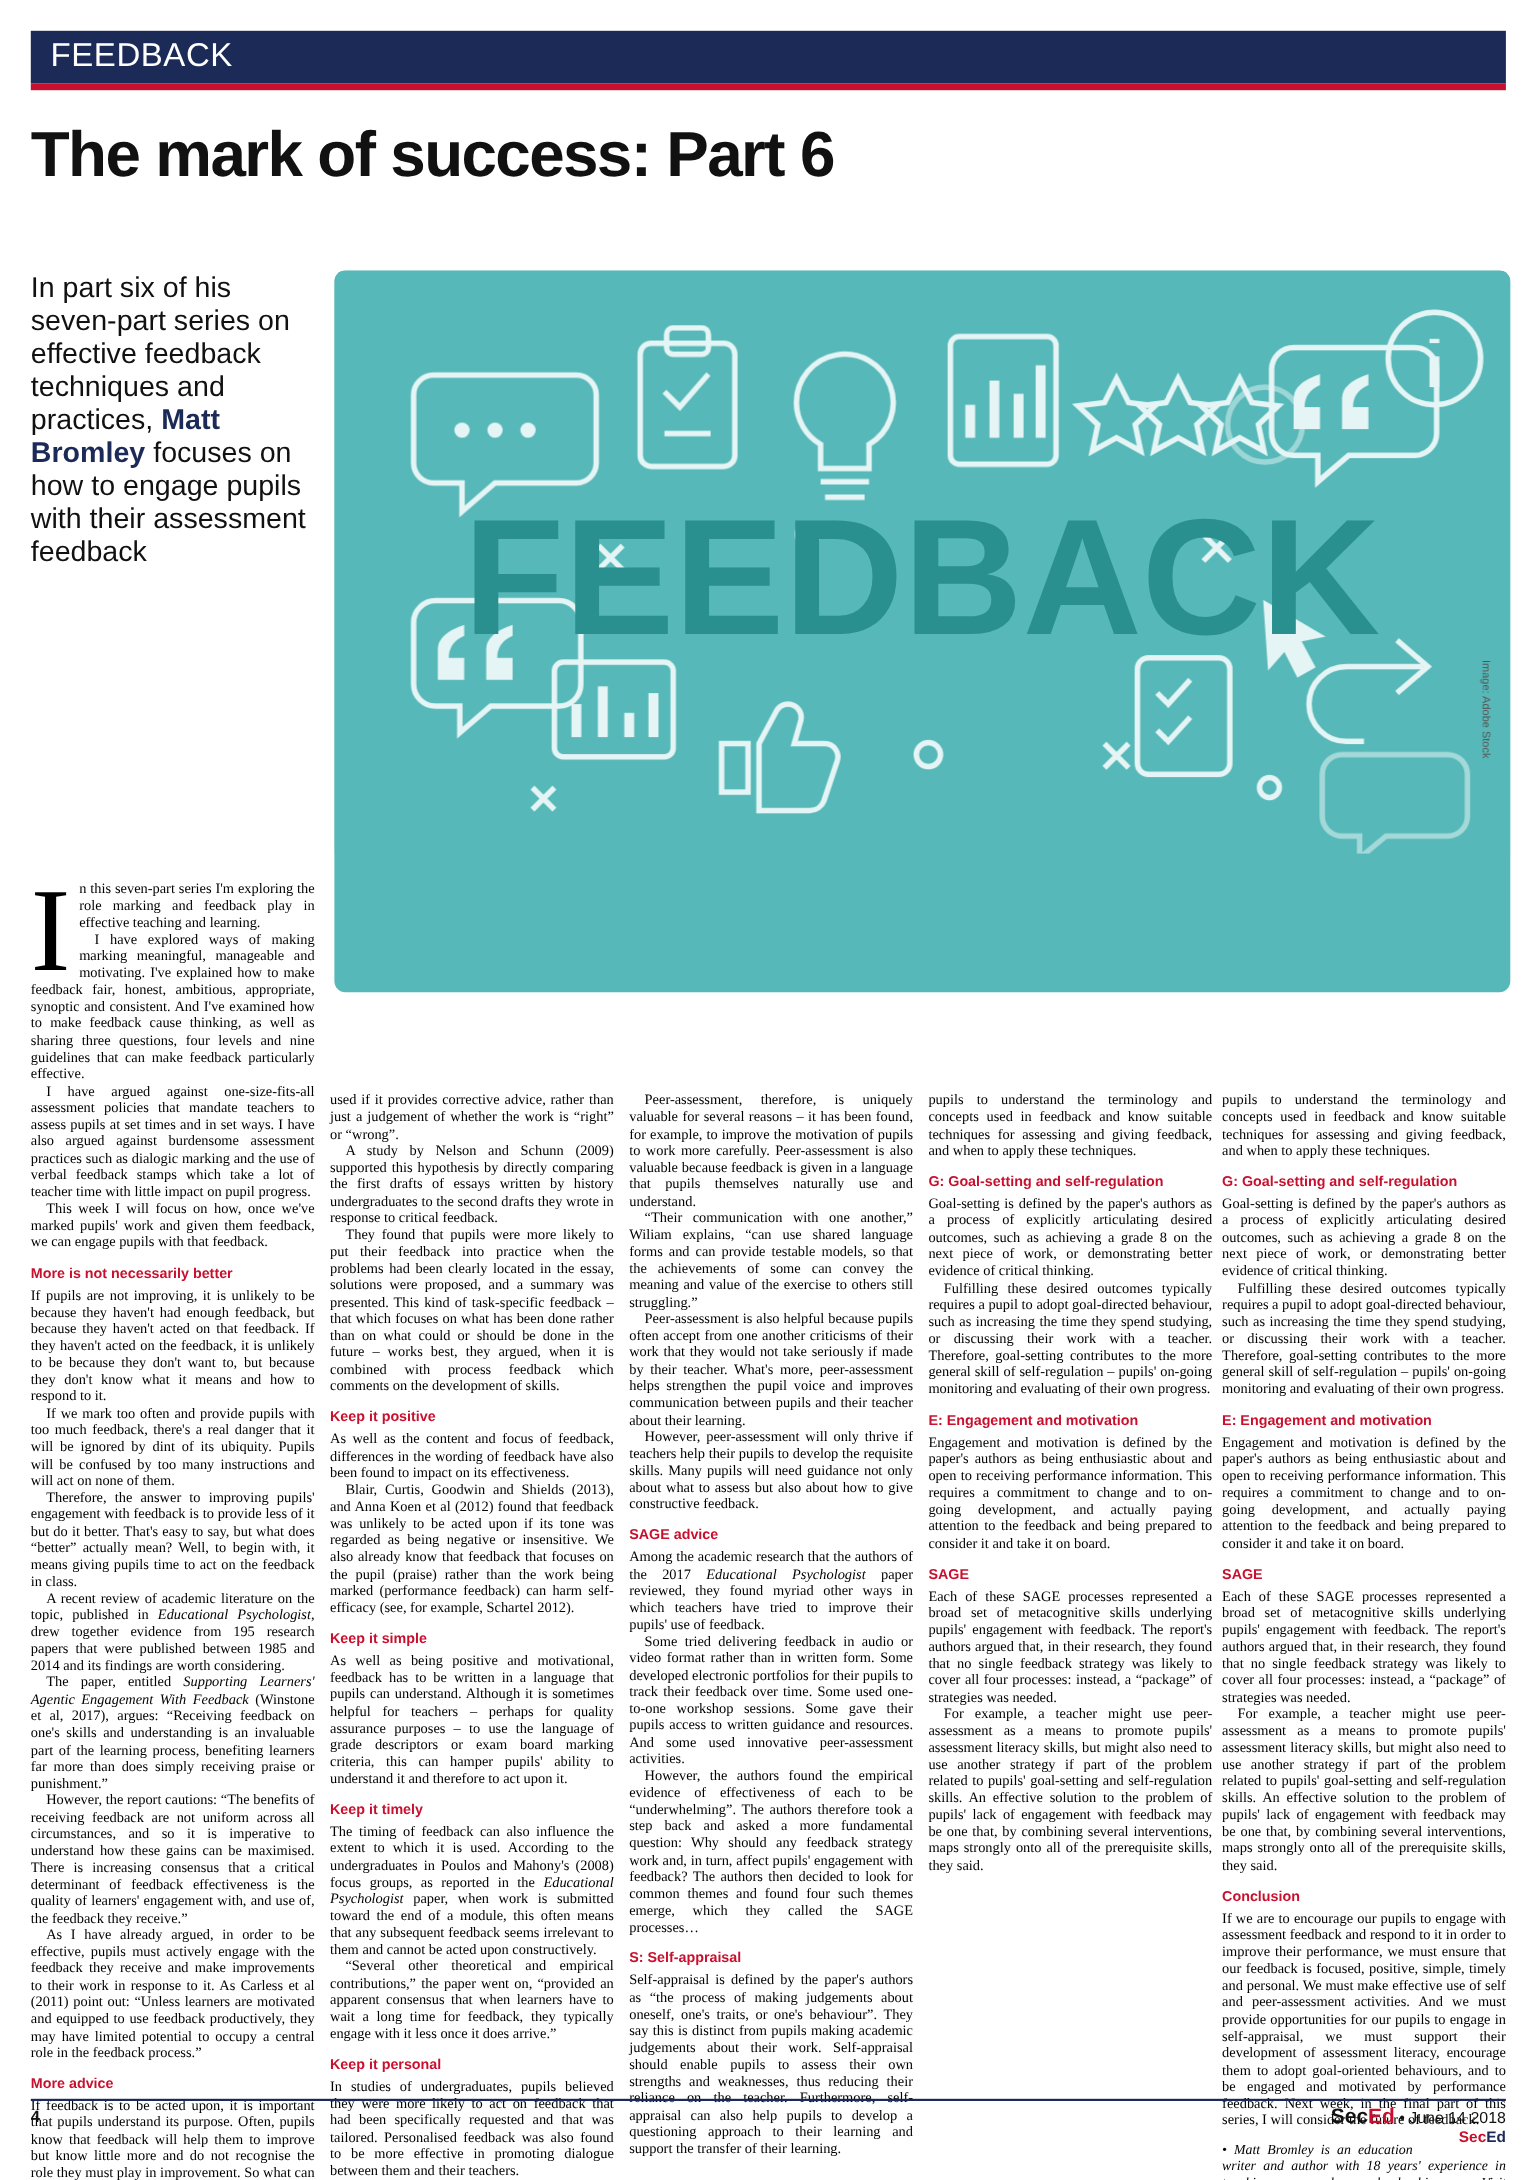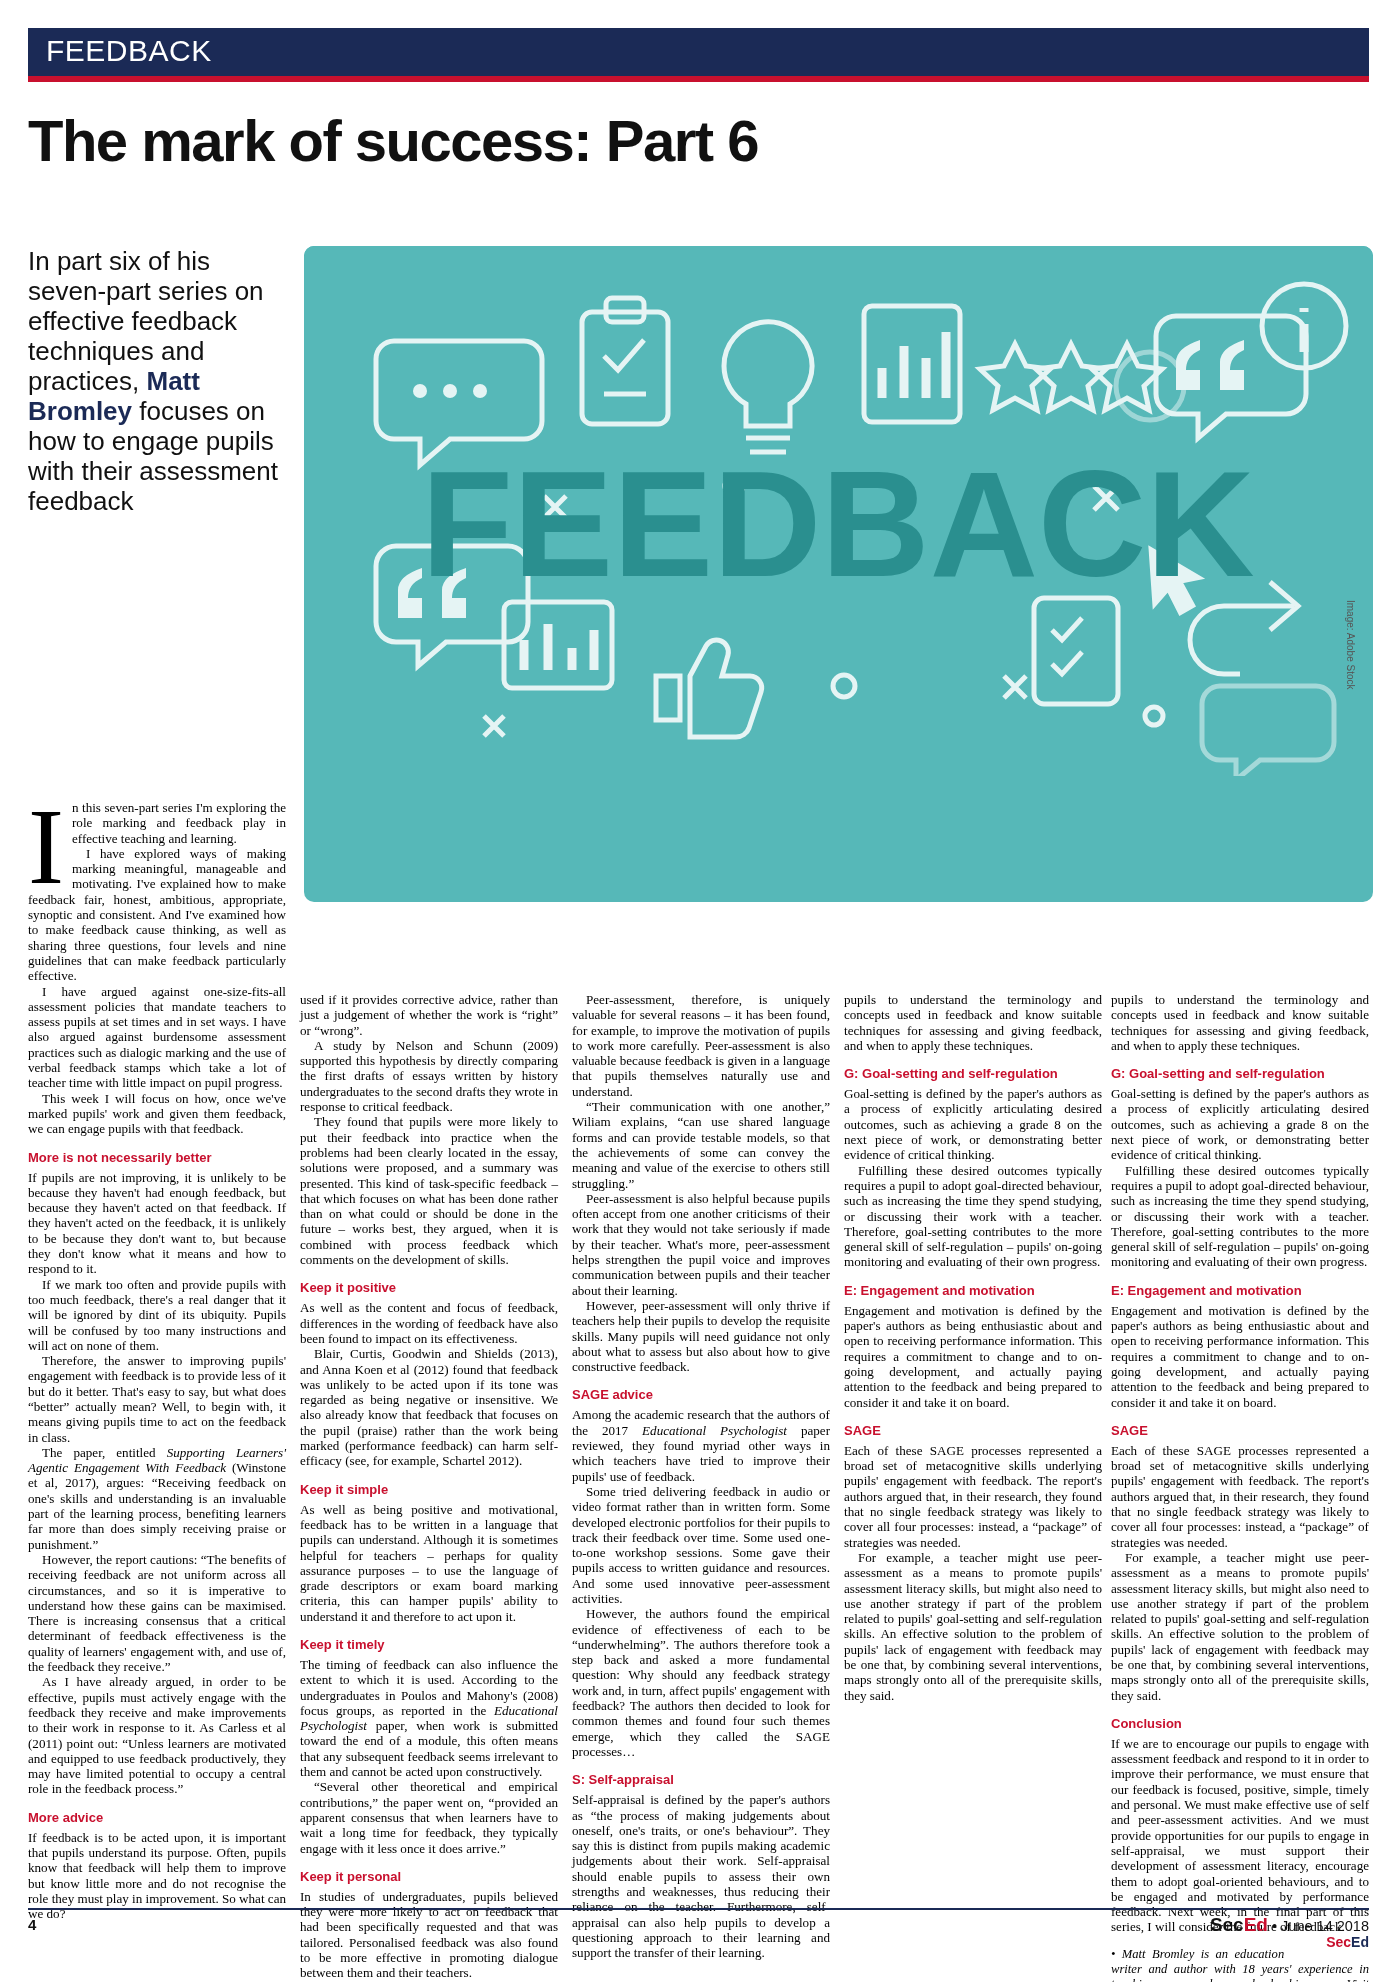--- a/index.html
+++ b/index.html
@@ -203,20 +203,21 @@
   <div class="col" id="c1">
     <p class="first"><span class="dropcap">I</span><span>n this seven-part series I'm exploring the role marking and feedback play in effective teaching and learning.</span></p>
     <p>I have explored ways of making marking meaningful, manageable and motivating. I've explained how to make feedback fair, honest, ambitious, appropriate, synoptic and consistent. And I've examined how to make feedback cause thinking, as well as sharing three questions, four levels and nine guidelines that can make feedback particularly effective.</p>
     <p>I have argued against one-size-fits-all assessment policies that mandate teachers to assess pupils at set times and in set ways. I have also argued against burdensome assessment practices such as dialogic marking and the use of verbal feedback stamps which take a lot of teacher time with little impact on pupil progress.</p>
     <p>This week I will focus on how, once we've marked pupils' work and given them feedback, we can engage pupils with that feedback.</p>
 
     <h2 class="sub">More is not necessarily better</h2>
     <p class="first">If pupils are not improving, it is unlikely to be because they haven't had enough feedback, but because they haven't acted on that feedback. If they haven't acted on the feedback, it is unlikely to be because they don't want to, but because they don't know what it means and how to respond to it.</p>
     <p>If we mark too often and provide pupils with too much feedback, there's a real danger that it will be ignored by dint of its ubiquity. Pupils will be confused by too many instructions and will act on none of them.</p>
     <p>Therefore, the answer to improving pupils' engagement with feedback is to provide less of it but do it better. That's easy to say, but what does “better” actually mean? Well, to begin with, it means giving pupils time to act on the feedback in class.</p>
+    <p>A recent review of academic literature on the topic, published in <em>Educational Psychologist</em>, drew together evidence from 195 research papers that were published between 1985 and 2014 and its findings are worth considering.</p>
     <p>The paper, entitled <em>Supporting Learners' Agentic Engagement With Feedback</em> (Winstone et al, 2017), argues: “Receiving feedback on one's skills and understanding is an invaluable part of the learning process, benefiting learners far more than does simply receiving praise or punishment.”</p>
     <p>However, the report cautions: “The benefits of receiving feedback are not uniform across all circumstances, and so it is imperative to understand how these gains can be maximised. There is increasing consensus that a critical determinant of feedback effectiveness is the quality of learners' engagement with, and use of, the feedback they receive.”</p>
     <p>As I have already argued, in order to be effective, pupils must actively engage with the feedback they receive and make improvements to their work in response to it. As Carless et al (2011) point out: “Unless learners are motivated and equipped to use feedback productively, they may have limited potential to occupy a central role in the feedback process.”</p>
 
     <h2 class="sub">More advice</h2>
     <p class="first">If feedback is to be acted upon, it is important that pupils understand its purpose. Often, pupils know that feedback will help them to improve but know little more and do not recognise the role they must play in improvement. So what can we do?</p>
 
   </div>
 
   <div class="col" id="c2">

